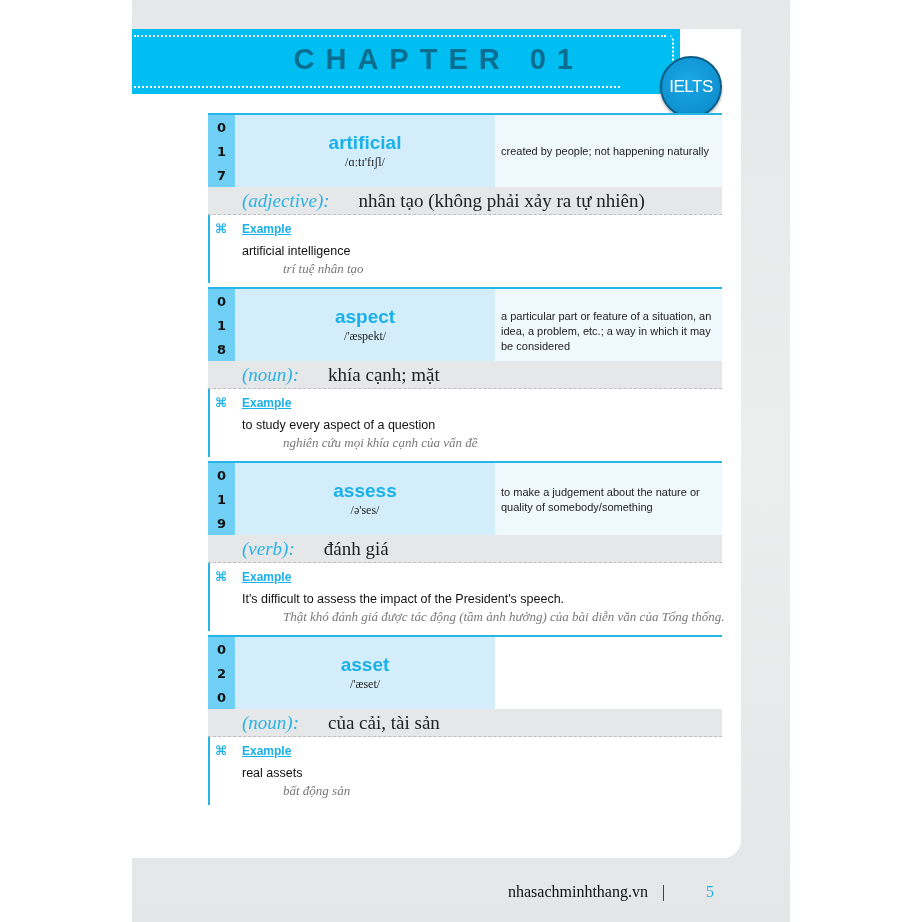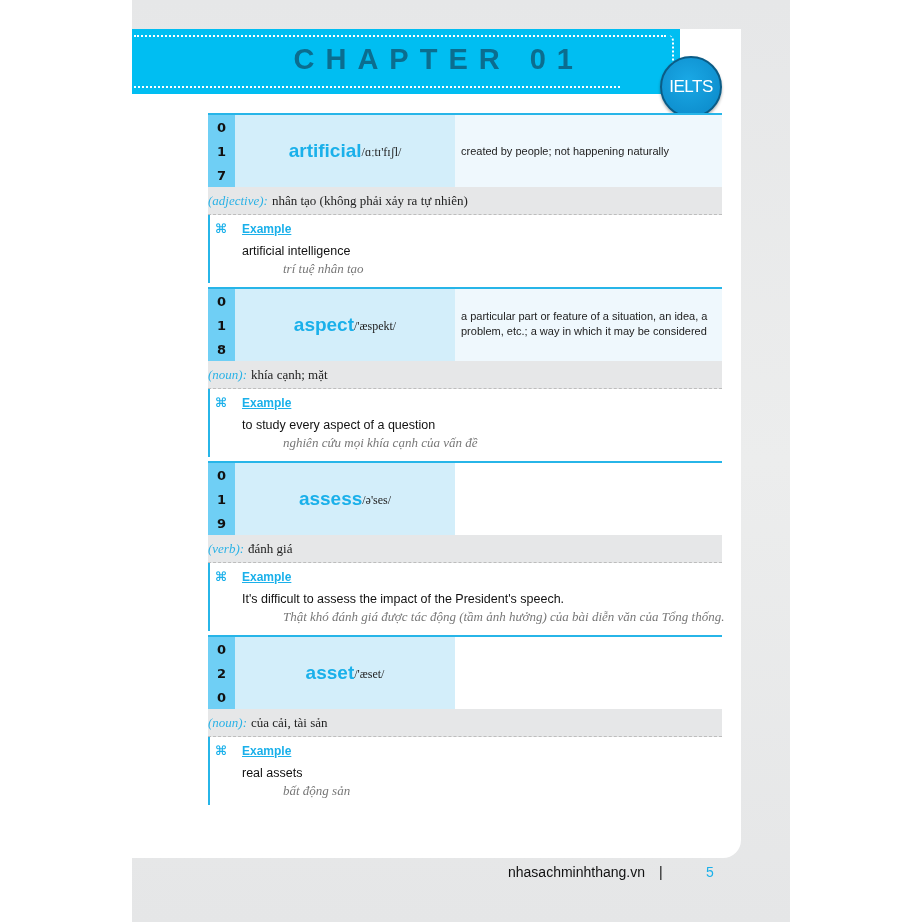--- a/index.html
+++ b/index.html
@@ -9,33 +9,33 @@
   .header { position:absolute; left:132px; top:29px; width:548px; height:65px; background:#00bef2; border-bottom-right-radius:16px; }
   .header .dots-top { position:absolute; left:2px; right:14px; top:6px; border-top:2px dotted #ffffff; }
   .header .dots-bot { position:absolute; left:2px; right:60px; bottom:6px; border-top:2px dotted #ffffff; }
   .header .dots-right { position:absolute; right:6px; top:6px; width:10px; height:48px; border-right:2px dotted #ffffff; border-top-right-radius:6px; border-bottom-right-radius:12px; }
   .chapter { position:absolute; right:96px; top:14px; font-family:"Liberation Sans", sans-serif; font-weight:bold; font-size:29px; letter-spacing:11px; color:#0b6d8f; }
   .ielts { position:absolute; left:660px; top:56px; width:58px; height:58px; border-radius:50%; background:radial-gradient(circle at 45% 40%, #1aa9e6, #0a86c6); border:2px solid #0b5c86; box-shadow:0 2px 3px rgba(0,0,0,0.3); color:#fff; font-family:"Liberation Sans", sans-serif; font-weight:normal; font-size:17px; display:flex; align-items:center; justify-content:center; letter-spacing:-0.5px; }
 
   .entry { position:absolute; left:208px; width:514px; }
   .top { display:flex; height:72px; border-top:2px solid #27b5e8; }
   .num { width:27px; background:#6fcff5; display:flex; flex-direction:column; justify-content:space-around; padding-left:9px; box-sizing:border-box; font-family:"DejaVu Sans", sans-serif; font-weight:bold; font-size:13px; color:#111; }
-  .word-cell { width:220px; background:#d3eefa; display:flex; flex-direction:row; align-items:center; justify-content:center; }
+  .word-cell { width:260px; background:#d3eefa; display:flex; flex-direction:column; align-items:center; justify-content:center; }
   .word { font-family:"Liberation Sans", sans-serif; font-weight:bold; font-size:19px; color:#1ab0ea; line-height:20px; }
   .ipa { font-family:"Liberation Serif", serif; font-size:12px; color:#222; margin-top:2px; }
   .def-cell { flex:1; background:#eff8fd; display:flex; align-items:center; padding-left:6px; padding-right:4px; font-family:"Liberation Sans", sans-serif; font-size:11px; color:#222; line-height:15px; }
-  .pos-row { height:27px; background:#e6e7e8; display:flex; align-items:center; font-family:"Liberation Serif", serif; font-size:13px; color:#222; border-bottom:1px dashed #bdbdbd; }
+  .pos-row { height:27px; background:#e6e7e8; display:flex; align-items:center; padding-left:34px; font-family:"Liberation Serif", serif; font-size:19px; color:#222; border-bottom:1px dashed #bdbdbd;gap:25px; }
   .pos { color:#2ab2e6; font-style:italic; margin-right:4px; }
   .ex { border-left:2px solid #27b5e8; padding-left:32px; position:relative; height:68px; }
   .cmd { position:absolute; left:5px; top:6px; font-size:13px; color:#1ab0ea; font-weight:bold; }
   .ex-label { position:absolute; left:32px; top:7px; font-family:"Liberation Sans", sans-serif; font-weight:bold; font-size:12px; color:#1ab0ea; text-decoration:underline; }
   .ex-en { position:absolute; left:32px; top:29px; font-family:"Liberation Sans", sans-serif; font-size:12.5px; color:#111; white-space:nowrap; }
   .ex-vi { position:absolute; left:32px; top:46px; font-family:"Liberation Serif", serif; font-style:italic; font-size:13px; color:#777; white-space:nowrap;margin-left:41px; }
 
-  .footer { position:absolute; top:864px; left:508px; font-family:Liberation Sans, sans-serif; font-size:14px; color:#111; }
+  .footer { position:absolute; top:883px; left:508px; font-family:Liberation Serif, serif; font-size:16px; color:#111; }
   .footer .sep { margin-left:10px; }
   .footer .pg { position:absolute; left:198px; top:0; color:#1ab0ea; }
 </style>
 </head>
 <body>
 
 <div class="page"></div>
 <div class="panel"></div>
 
 <div class="header">
@@ -100,20 +100,21 @@
   <div class="top">
     <div class="num">
       <span>0</span>
       <span>1</span>
       <span>9</span>
     </div>
     <div class="word-cell">
       <div class="word">assess</div>
       <div class="ipa">/ə'ses/</div>
     </div>
+    <div class="def-cell" style="align-items:flex-start;padding-top:22px;">to make a judgement about the nature or quality of somebody/something</div>
   </div>
   <div class="pos-row">
     <span class="pos">(verb):</span>
     <span>đánh giá</span>
   </div>
   <div class="ex">
     <span class="cmd">⌘</span>
     <span class="ex-label">Example</span>
     <span class="ex-en">It's difficult to assess the impact of the President's speech.</span>
     <span class="ex-vi">Thật khó đánh giá được tác động (tầm ảnh hưởng) của bài diễn văn của Tổng thống.</span>

